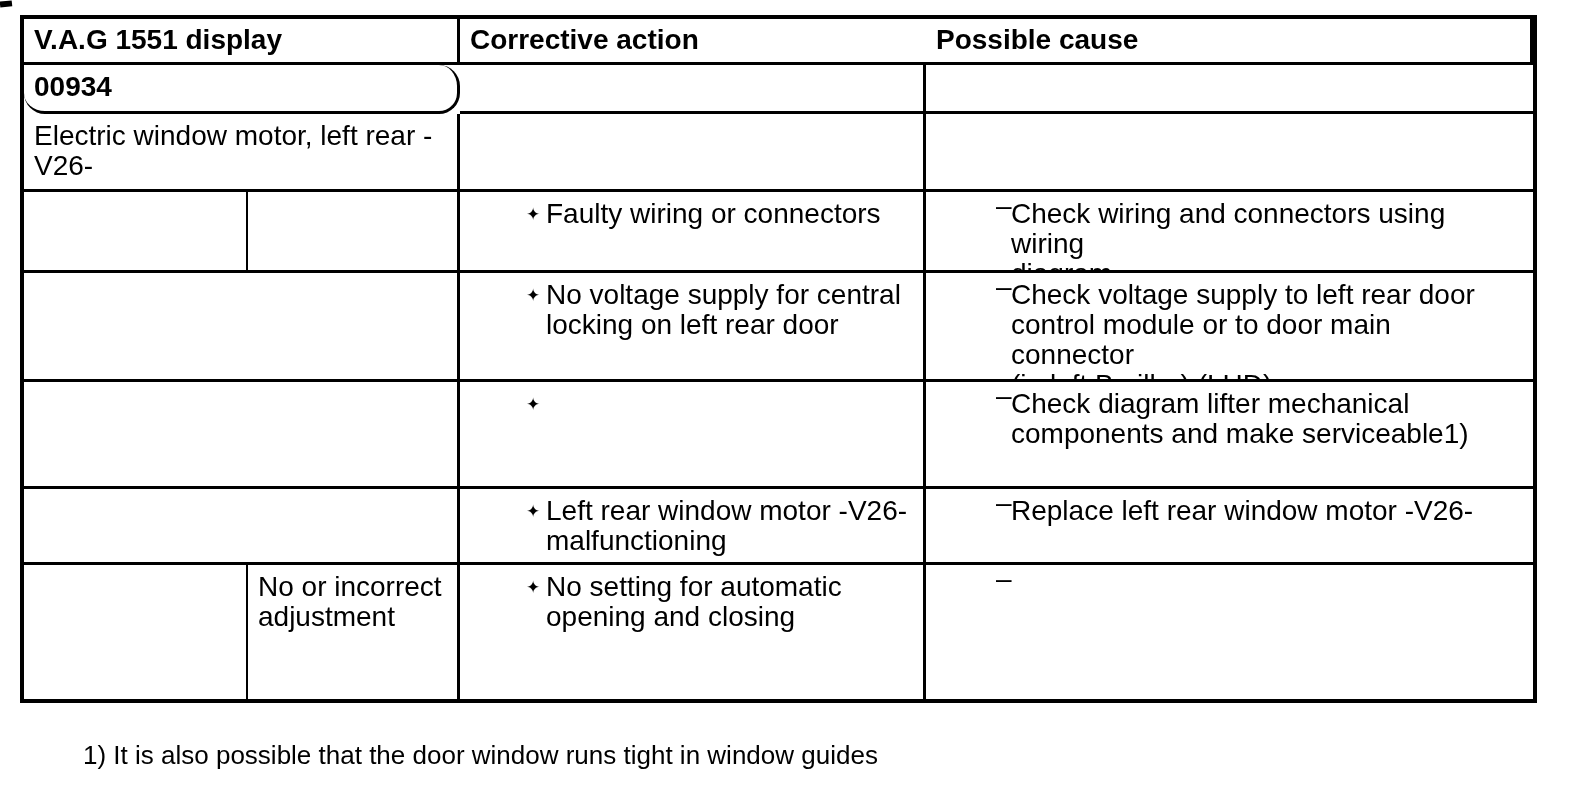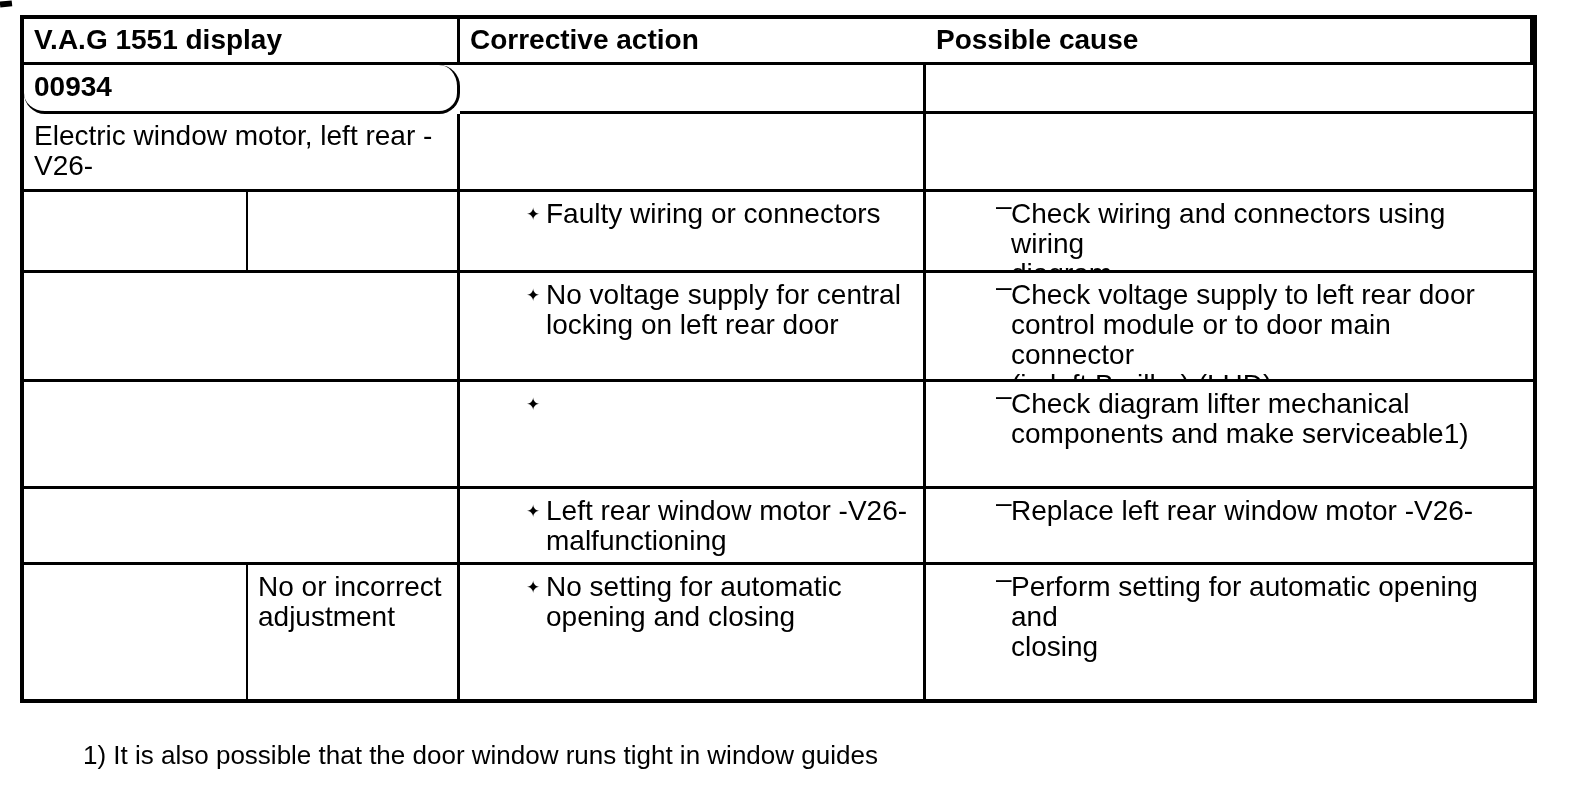--- a/index.html
+++ b/index.html
@@ -167,19 +167,17 @@
   <div class="cell c1a lastrow"></div>
   <div class="cell lastrow ml">No or incorrect
 adjustment</div>
   <div class="cell cause lastrow">
     <span class="bullet">✦</span>
     <span class="ml">No setting for automatic
 opening and closing</span>
   </div>
   <div class="cell action lastcol lastrow">
     <span class="dash">–</span>
-    <span class="ml">Perform setting for automatic opening and
-closing</span>
   </div>
 
 </div>
 
 <div class="footnote">1) It is also possible that the door window runs tight in window guides</div>
 
 </body></html>

